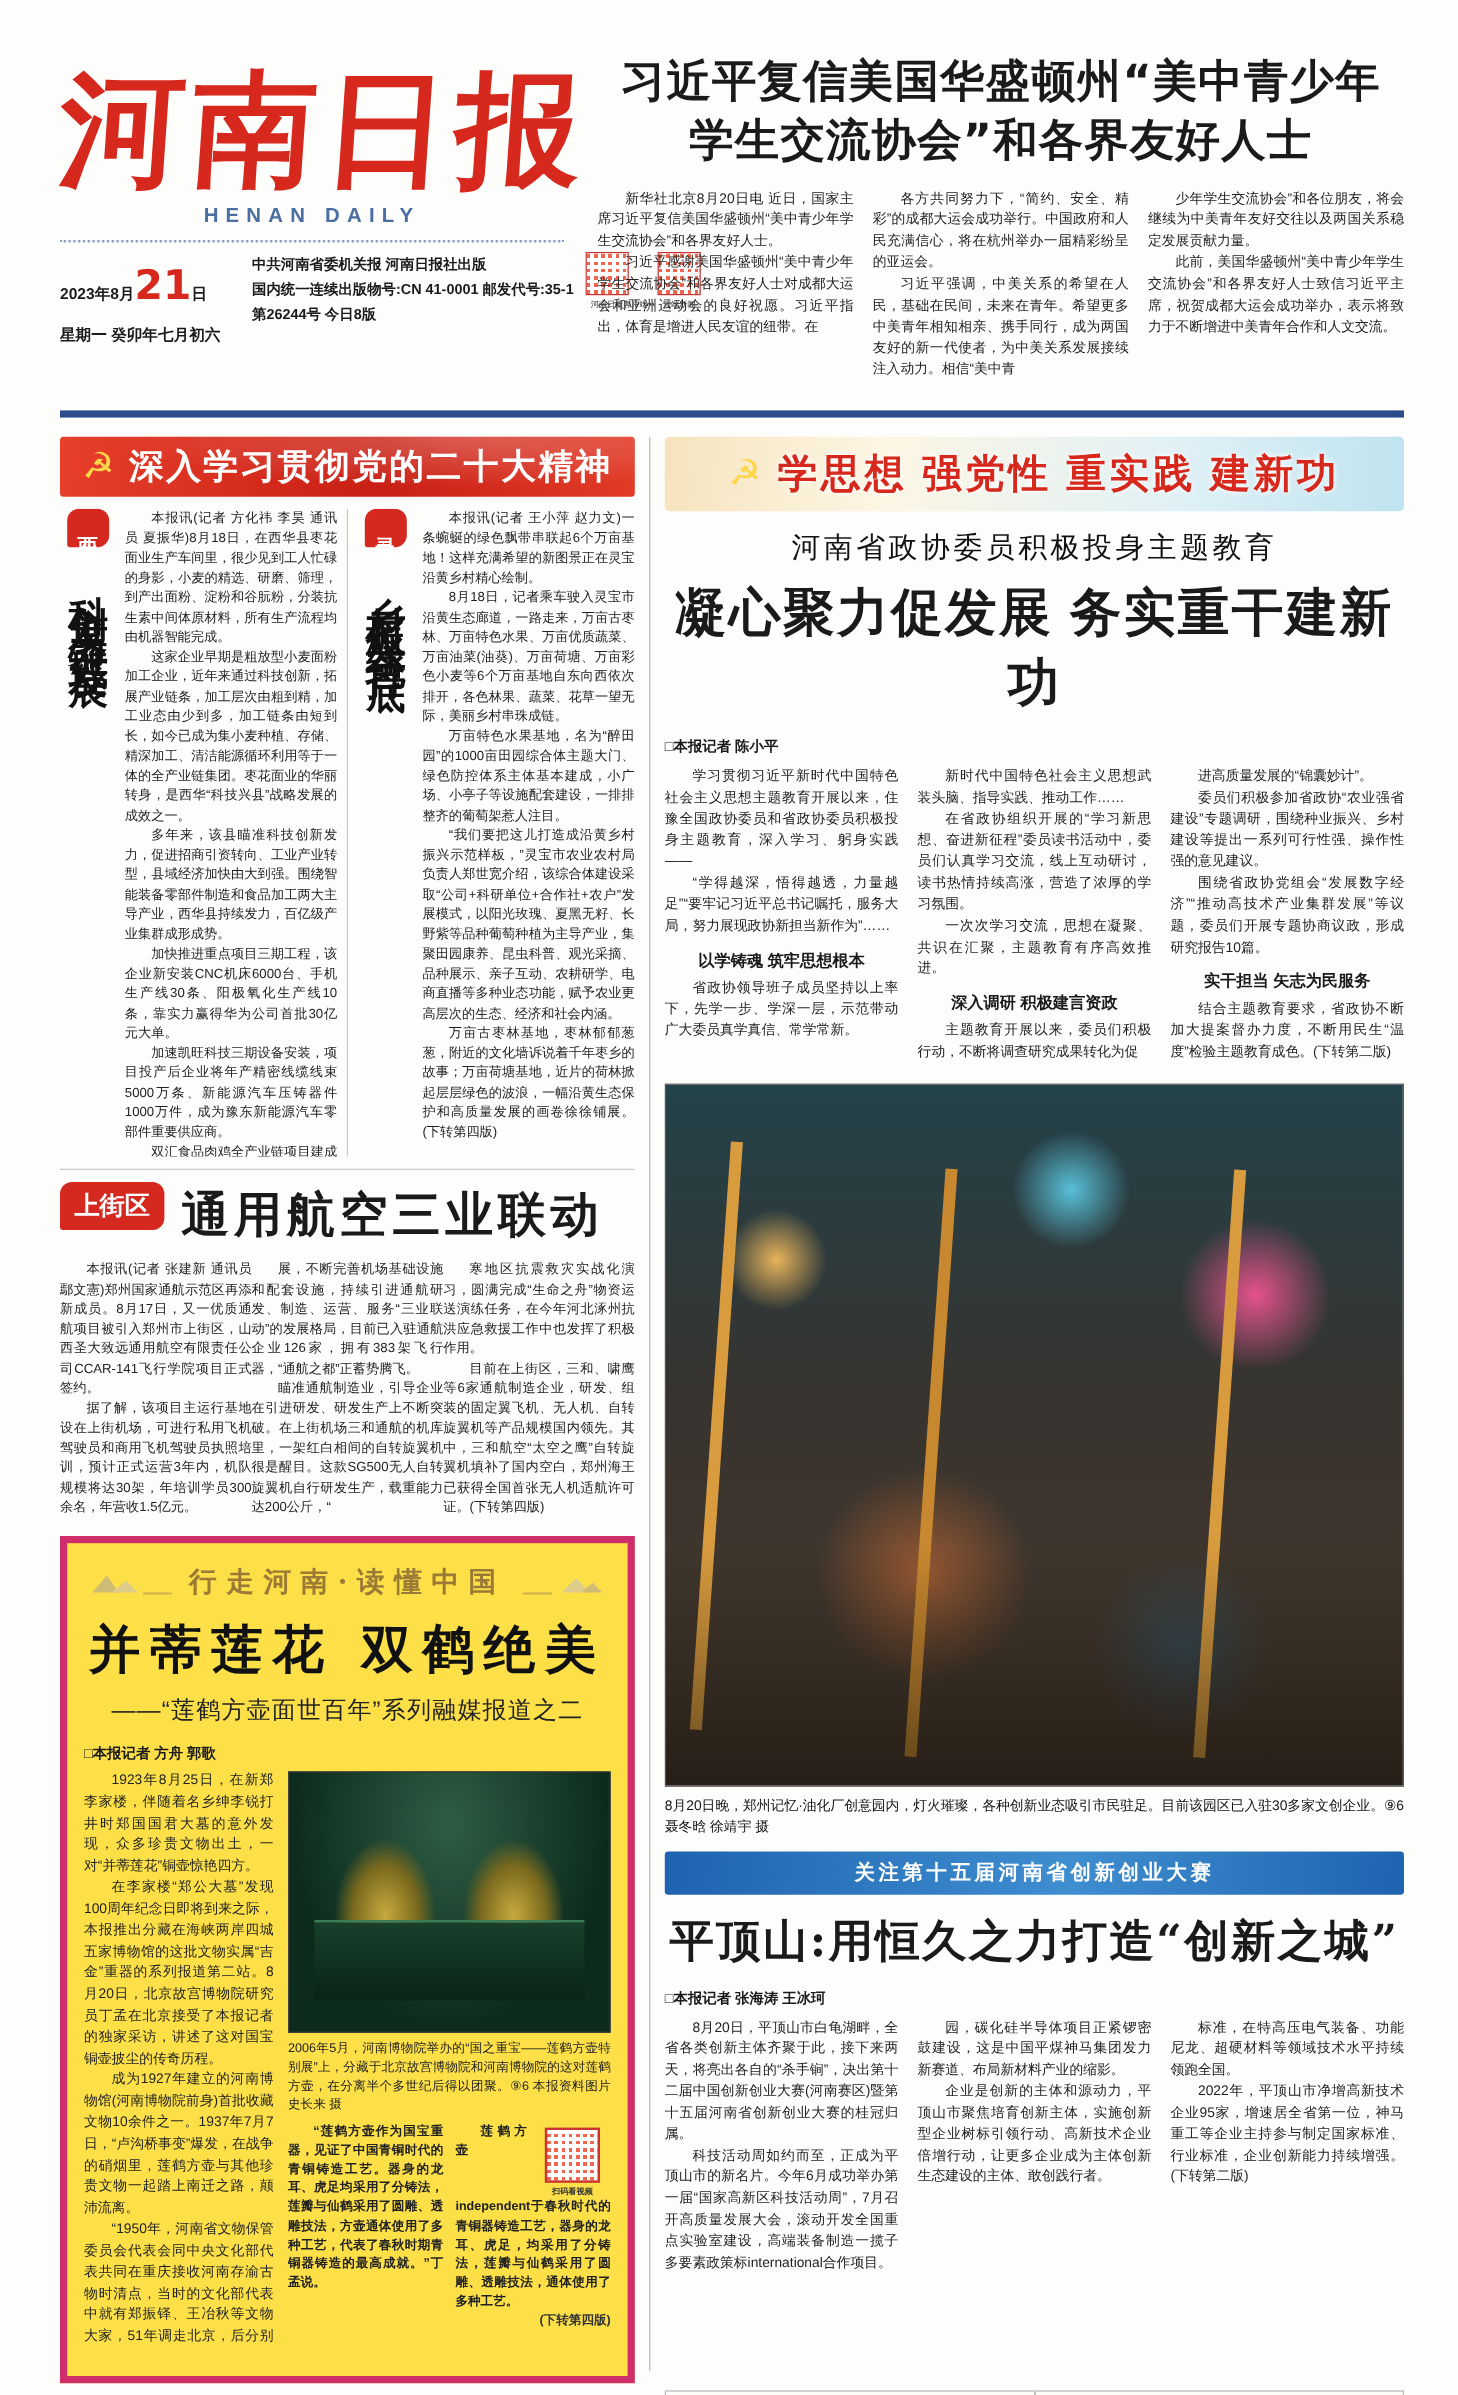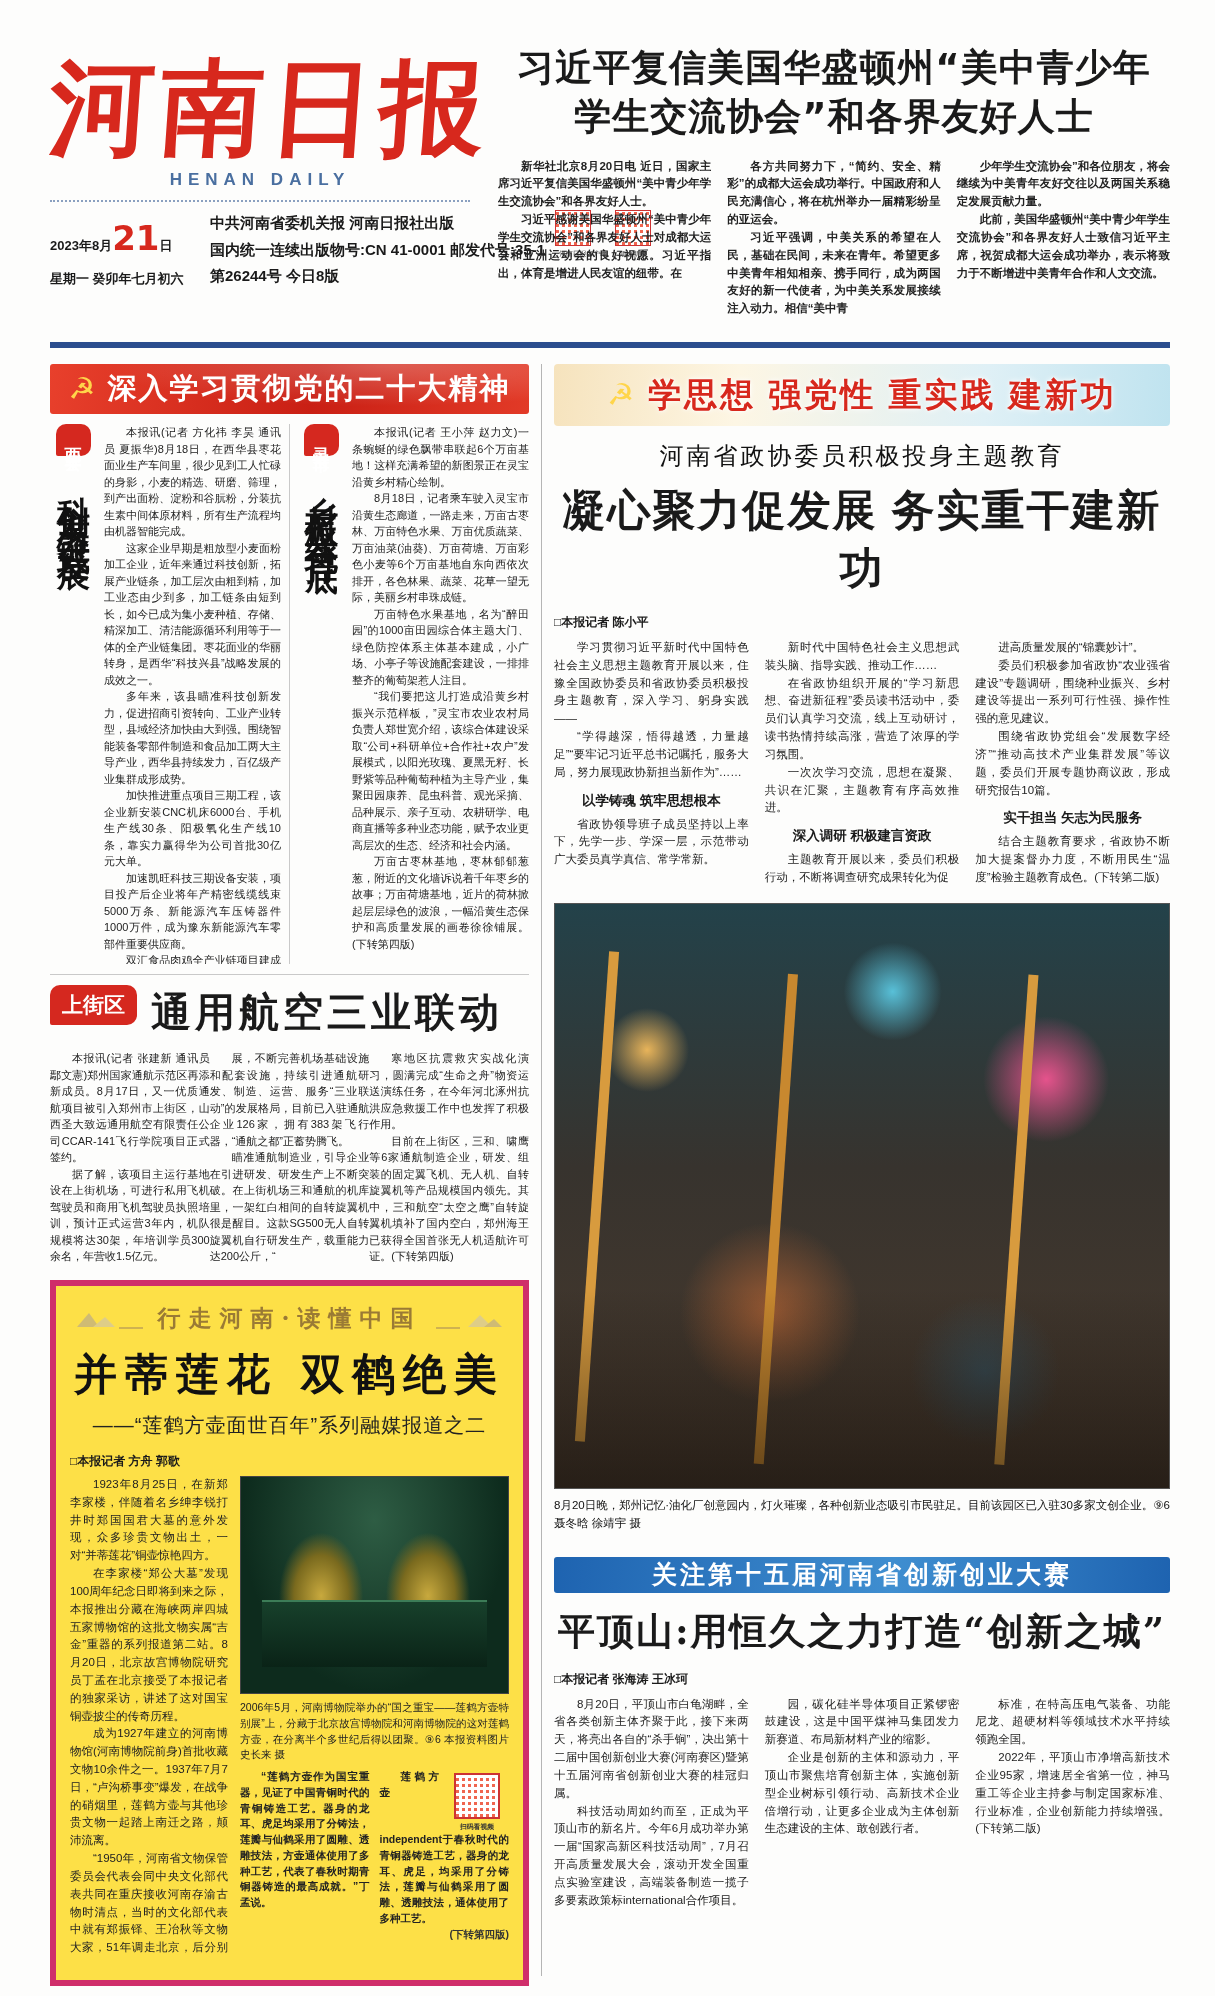--- a/index.html
+++ b/index.html
@@ -13,33 +13,33 @@
   .header { display:flex; height:300px; }
   .masthead { width:420px; flex:none; display:flex; flex-direction:column; }
   .logo { font-family:"DejaVu Serif","Liberation Serif",serif; font-weight:bold;
     color:#d7281d; font-size:104px; line-height:1.35; letter-spacing:6px;
     transform:skewX(-4deg); text-align:center; white-space:nowrap; }
   .logo-en { color:#4a6fa0; font-size:17px; letter-spacing:6px; text-align:center;
     font-weight:bold; margin-top:-8px; }
   .mast-info { display:flex; margin-top:10px; border-top:2px dotted #8aa0c0; padding-top:8px; gap:10px; }
   .date-block { width:150px; flex:none; font-size:13px; font-weight:bold; line-height:1.7; white-space:nowrap; }
   .date-day { color:#d7281d; font-size:34px; font-weight:bold; font-family:"DejaVu Sans",sans-serif; }
-  .pub-block { flex:1; font-size:15px; font-weight:bold; line-height:1.75; white-space:nowrap; }
+  .pub-block { flex:1; font-size:12px; font-weight:bold; line-height:1.75; white-space:nowrap; }
   .qr-pair { width:78px; flex:none; display:flex; gap:4px; }
   .qr { width:36px; height:36px; border:1px solid #c33;
     background:
       repeating-linear-gradient(0deg,#c1392b 0 3px,#fff 3px 6px),
       repeating-linear-gradient(90deg,#c1392b 0 3px,#fff 3px 6px);
     background-blend-mode:screen; }
   .qr-cap { font-size:8px; color:#333; text-align:center; margin-top:2px; white-space:nowrap; transform:scale(.85); }
   
   .top-article { flex:1; padding-left:28px; display:flex; flex-direction:column; }
   .top-headline { text-align:center; font-weight:900; font-size:37px; line-height:1.32;
     font-family:"DejaVu Sans",sans-serif; letter-spacing:1px; margin-top:6px; }
-  .top-cols { display:flex; gap:16px; margin-top:16px; flex:1; overflow:hidden;font-weight:bold; }
+  .top-cols { display:flex; gap:16px; margin-top:16px; flex:1; overflow:hidden; }
   .top-cols .col { flex:1; }
   .p { font-size:11.5px; line-height:1.55; text-align:justify; text-indent:2em; color:#222; }
   .blue-rule { height:6px; background:#2b4d8e; margin-top:4px; }
   
   .main { display:flex; margin-top:16px; gap:0; height:1612px; }
   .left-col { width:492px; flex:none; padding-right:12px; border-right:1px solid #b5b5b5; }
   .right-col { flex:1; padding-left:12px; }
   
   .banner-red { height:50px; background:linear-gradient(100deg,#e8402c 0%,#c91f14 55%,#e23a27 100%);
     border-radius:3px; display:flex; align-items:center; justify-content:center; gap:10px;
@@ -113,23 +113,23 @@
       radial-gradient(circle 90px at 80% 30%,#e5538c,transparent 70%),
       radial-gradient(circle 70px at 55% 15%,#58c0d8,transparent 70%),
       radial-gradient(circle 120px at 35% 70%,#9a5a33,transparent 75%),
       radial-gradient(circle 100px at 70% 80%,#3a4b52,transparent 75%),
       linear-gradient(180deg,#23424a 0%,#37332e 45%,#4a3a2c 100%); }
   .photo-market:before { content:""; position:absolute; left:6%; top:8%; width:10px; height:84%;
     background:#d89b3e; box-shadow:180px 10px 0 #c8882f, 420px -6px 0 #d89b3e, 640px 14px 0 #c8882f, 860px 0 0 #d89b3e; transform:rotate(4deg); }
   .photo-market:after { content:""; position:absolute; left:0; bottom:0; width:100%; height:34%;
     background:linear-gradient(transparent,rgba(10,8,6,.55)); }
   .photo-cap { font-size:11.5px; line-height:1.55; text-align:justify; margin-top:8px; color:#111; }
-  .banner-contest { margin-top:24px; height:36px; border-radius:3px;
+  .banner-contest { margin-top:10px; height:36px; border-radius:3px;
     background:linear-gradient(95deg,#1e63b0,#3f8ed0 55%,#1e63b0);
-    color:#fff; font-weight:bold; font-size:25px; letter-spacing:3px;
+    color:#fff; font-weight:bold; font-size:17px; letter-spacing:3px;
     display:flex; align-items:center; justify-content:center; }
   .pds-headline { text-align:center; font-size:37px; font-weight:900; letter-spacing:2px; margin-top:14px;
     font-family:"DejaVu Serif","Liberation Serif",serif; }
   .pds-byline { font-size:12px; font-weight:bold; margin:14px 0 8px; }
   .pds-cols { display:flex; gap:16px; height:298px; overflow:hidden; }
   .pds-cols .col { flex:1; }
   
   .footer-strip { margin-top:12px; border:1px solid #bbb; background:#fbfbf8; height:96px;
     display:flex; align-items:stretch; }
   .foot-cell { flex:1; padding:10px 16px; display:flex; flex-direction:column; justify-content:center; position:relative; }

